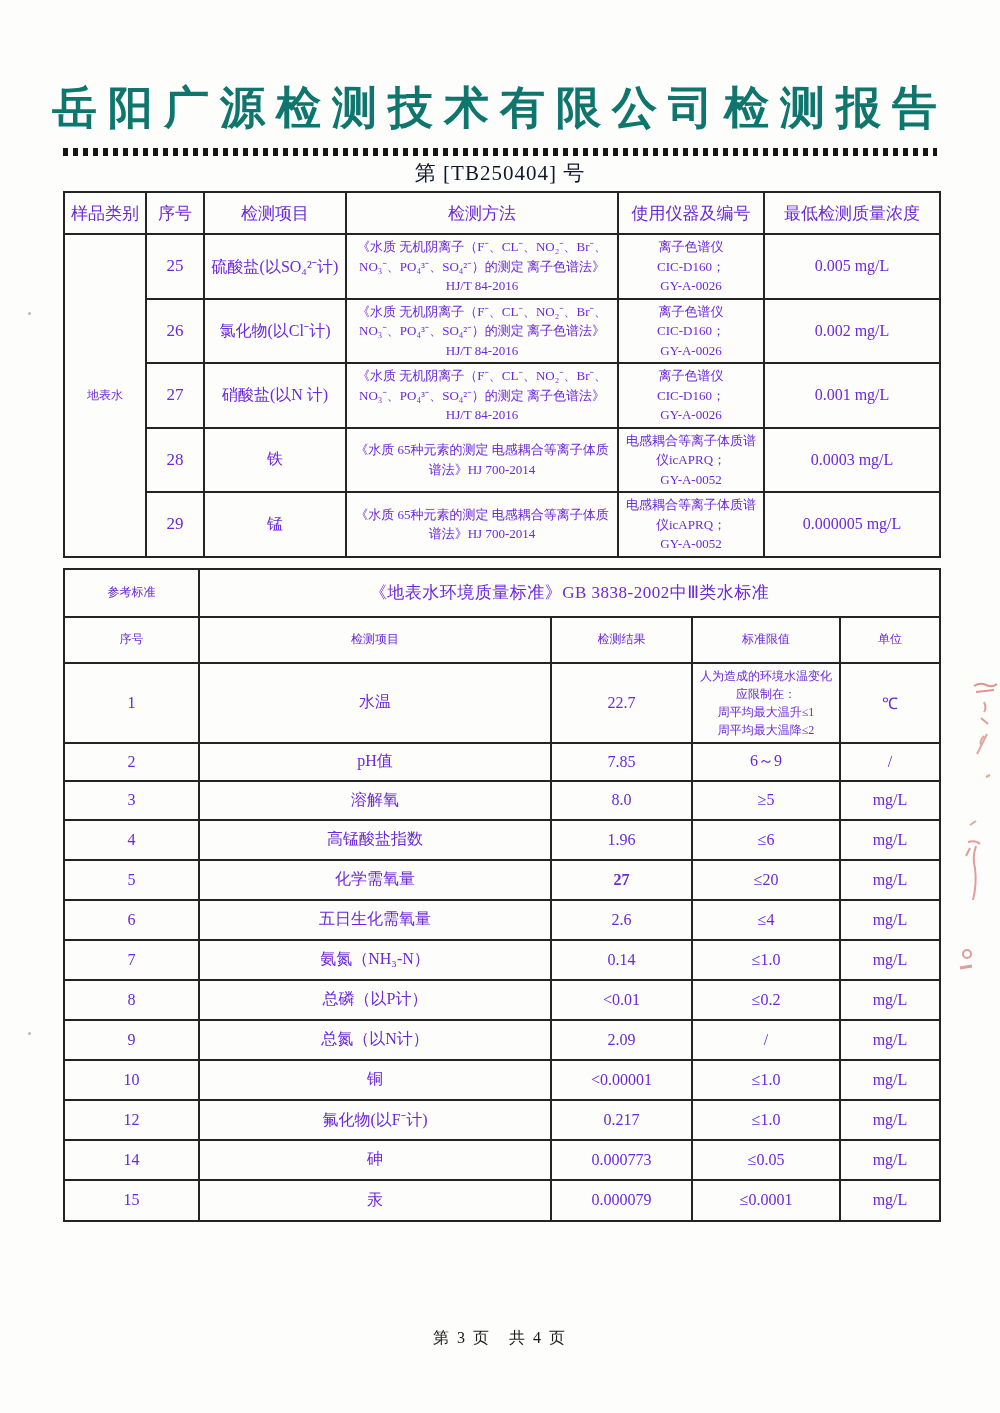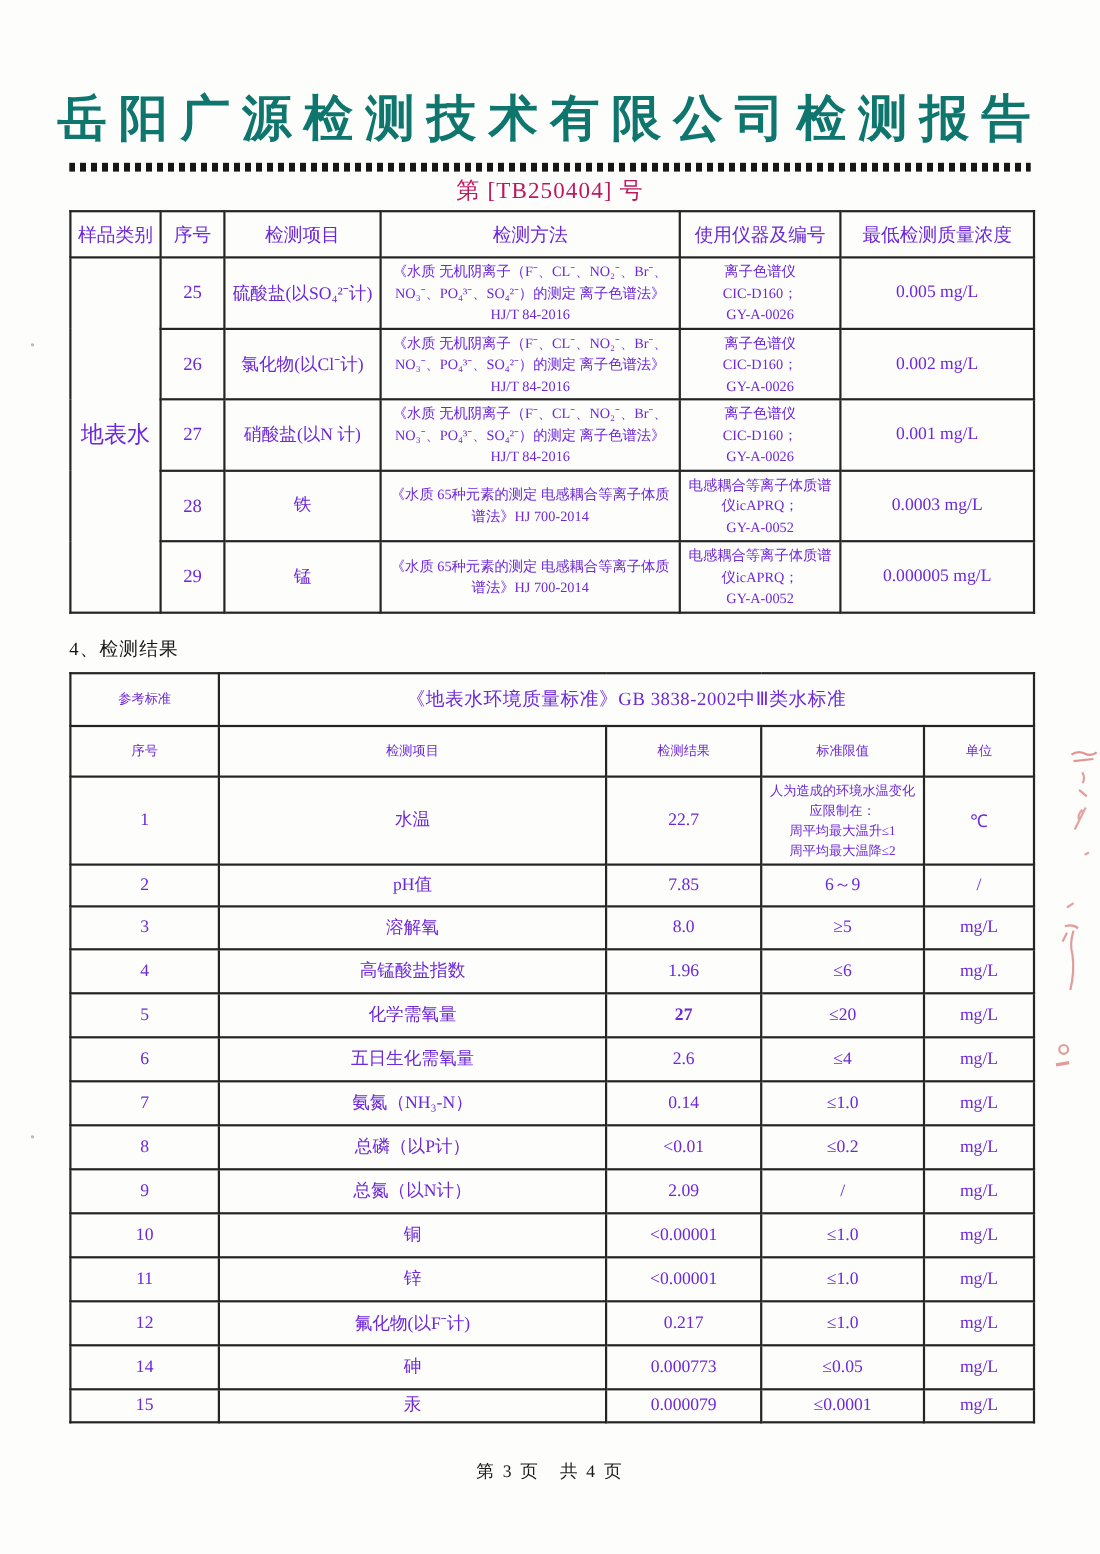--- a/index.html
+++ b/index.html
@@ -27,21 +27,21 @@
   .dotted-rule {
     margin: 10px auto 0 auto;
     width: 874px;
     height: 8px;
     background: repeating-linear-gradient(90deg, #161616 0px, #161616 5px, transparent 5px, transparent 10px);
   }
   .report-no {
     margin-top: 3px;
     text-align: center;
     font-size: 21px;
-    color: #be185d;
+    color: #0f172a;
     letter-spacing: 1px;
   }
   table {
     border-collapse: collapse;
     table-layout: fixed;
     margin-left: 63px;
     width: 876px;
     color: #6d28d9;
   }
   td, th {
@@ -52,21 +52,21 @@
     padding: 2px 4px;
     overflow: hidden;
   }
   .t1 { margin-top: 4px; }
   .t1 th { font-size: 17px; }
   .t1 .cell-no { font-size: 17px; }
   .t1 .cell-item { font-size: 16px; }
   .t1 .cell-method { font-size: 13px; line-height: 1.5; padding: 2px 8px; }
   .t1 .cell-instrument { font-size: 13px; line-height: 1.5; white-space: pre-line; }
   .t1 .cell-limit { font-size: 16px; }
-  .t1 .cell-category { font-size: 21px; }
+  .t1 .cell-category { font-size: 12px; }
   .section-title {
     margin: 20px 0 0 63px;
     font-size: 17px;
     color: #141414;
     letter-spacing: 1px;
   }
   .t2 { margin-top: 10px; }
   .t2 th { font-size: 12px; }
   .t2 td { font-size: 16px; }
   .t2 .ref-value { font-size: 17px; letter-spacing: 0.5px; margin-left: 16px; }
@@ -153,21 +153,20 @@
       <td class="cell-no">29</td>
       <td class="cell-item">锰</td>
       <td class="cell-method">《水质 65种元素的测定 电感耦合等离子体质谱法》HJ 700-2014</td>
       <td class="cell-instrument">电感耦合等离子体质谱仪icAPRQ；
 GY-A-0052</td>
       <td class="cell-limit">0.000005 mg/L</td>
     </tr>
   </tbody>
     </table>
 
-  <div class="section-title">4、检测结果</div>
 
   <table class="t2">
     <colgroup>
       <col style="width:135px">
         <col style="width:352px">
         <col style="width:141px">
       <col style="width:148px">
         <col style="width:100px">
     </colgroup>
     <tbody>
@@ -248,41 +247,34 @@
       <td>mg/L</td>
     </tr>
     <tr style="height:40px">
       <td>10</td>
       <td>铜</td>
       <td>&lt;0.00001</td>
       <td>≤1.0</td>
       <td>mg/L</td>
     </tr>
     <tr style="height:40px">
-      <td>11</td>
-      <td>锌</td>
-      <td>&lt;0.00001</td>
-      <td>≤1.0</td>
-      <td>mg/L</td>
-    </tr>
-    <tr style="height:40px">
       <td>12</td>
       <td>氟化物(以F⁻计)</td>
       <td>0.217</td>
       <td>≤1.0</td>
       <td>mg/L</td>
     </tr>
     <tr style="height:40px">
       <td>14</td>
       <td>砷</td>
       <td>0.000773</td>
       <td>≤0.05</td>
       <td>mg/L</td>
     </tr>
-    <tr style="height:30px">
+    <tr style="height:41px">
       <td>15</td>
       <td>汞</td>
       <td>0.000079</td>
       <td>≤0.0001</td>
       <td>mg/L</td>
     </tr>
   </tbody>
     </table>
 
   <div class="page-footer">第 3 页　共 4 页</div>

